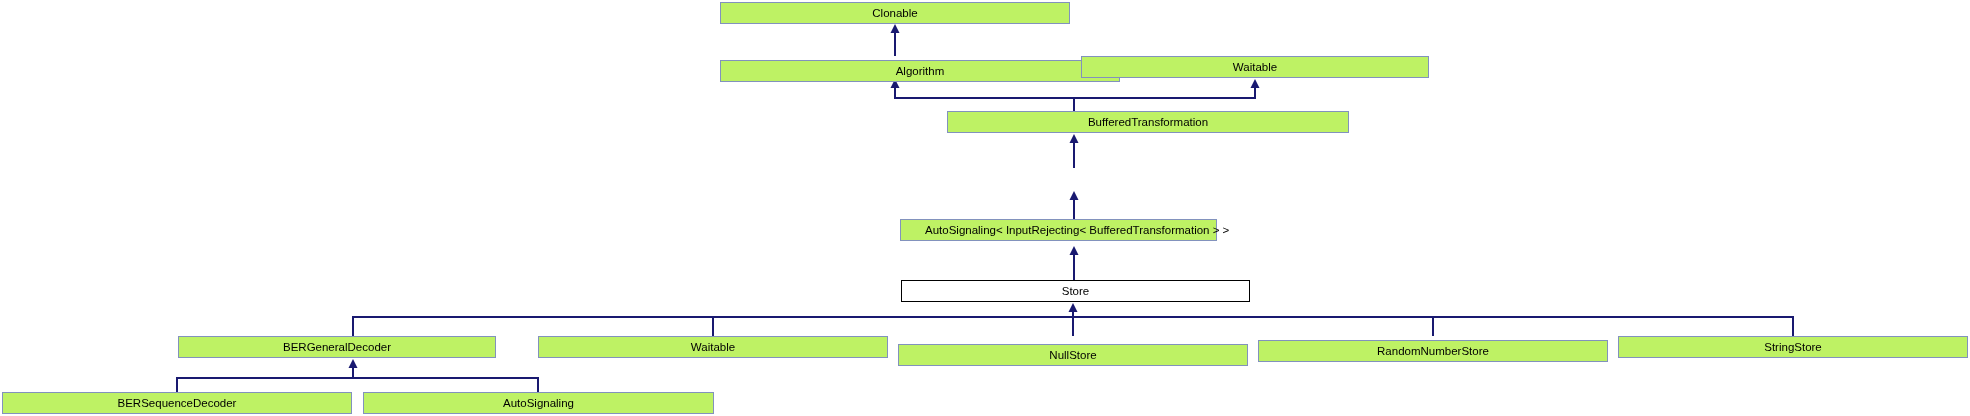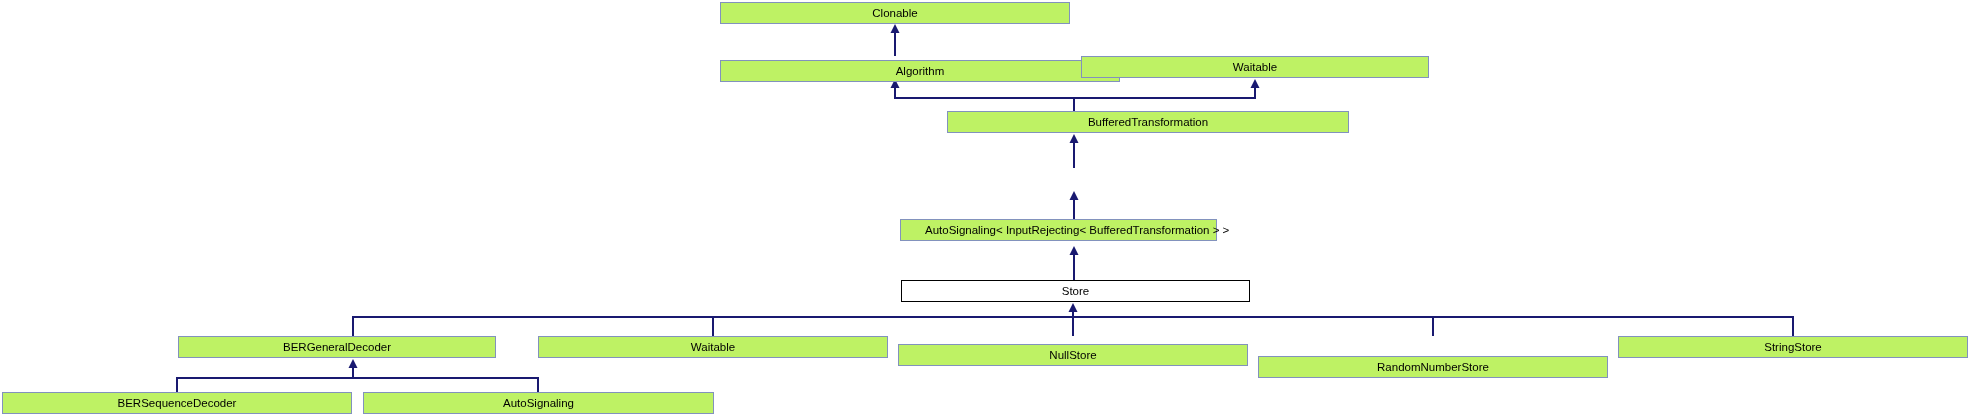--- a/index.html
+++ b/index.html
@@ -80,21 +80,21 @@
   <div class="node" style="left:900px; top:219px; width:317px;padding-left:24px;">AutoSignaling&lt; InputRejecting&lt; BufferedTransformation &gt; &gt;</div>
 
   <div class="node current" style="left:901px; top:280px; width:349px;">Store</div>
 
   <div class="node" style="left:178px; top:336px; width:318px;">BERGeneralDecoder</div>
 
   <div class="node" style="left:538px; top:336px; width:350px;">Waitable</div>
 
   <div class="node" style="left:898px; top:344px; width:350px;">NullStore</div>
 
-  <div class="node" style="left:1258px; top:356px; width:350px;">RandomNumberStore</div>
+  <div class="node" style="left:1258px; top:340px; width:350px;">RandomNumberStore</div>
 
   <div class="node" style="left:1618px; top:336px; width:350px;text-align:center;">StringStore</div>
 
   <div class="node" style="left:2px; top:392px; width:350px;">BERSequenceDecoder</div>
 
   <div class="node" style="left:363px; top:392px; width:351px;">AutoSignaling</div>
 
 </div>
 
 </body></html>

